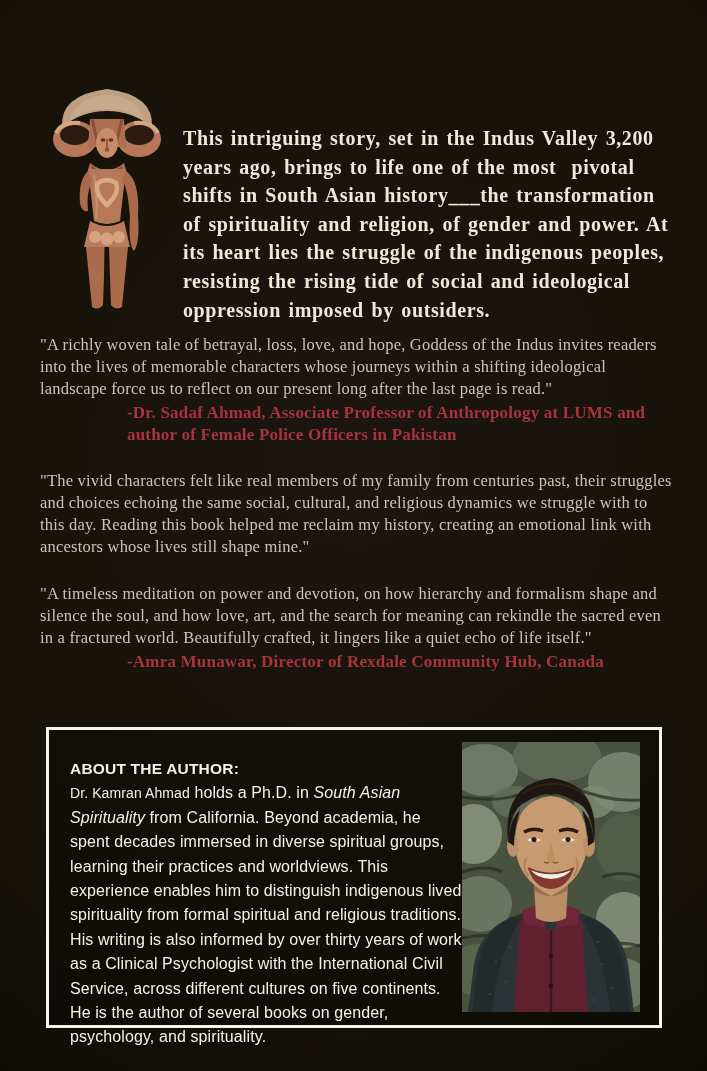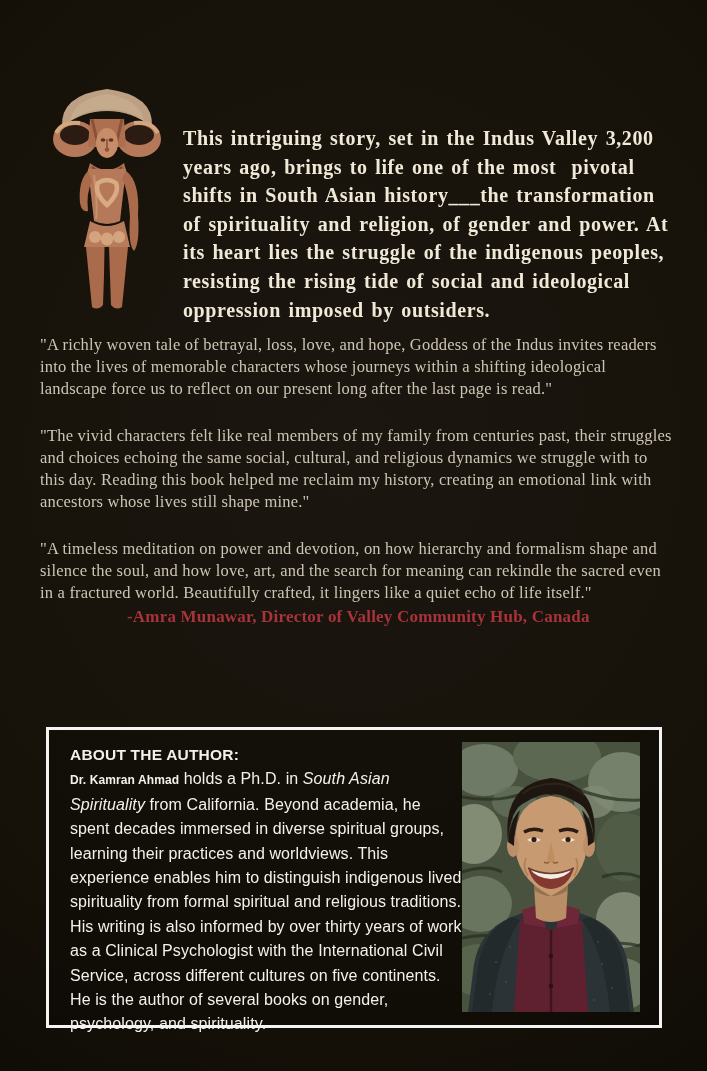--- a/index.html
+++ b/index.html
@@ -70,35 +70,35 @@
   }
 
   
   .about-box {
     position:absolute; left:46px; top:727px;
     width:616px; height:301px;
     border:3px solid #f4f4f2;
     background:rgba(4,3,2,0.25);
   }
   .about-text {
-    position:absolute; left:21px; top:13px;
+    position:absolute; left:21px; top:27px;
     width:394px;
     font-family:"Liberation Sans", sans-serif;
     color:#f4f1ec;
     font-size:16px;
     line-height:24.4px;
     letter-spacing:0.1px;
   }
   .about-heading {
     font-weight:bold;
     font-size:15.5px;
     letter-spacing:0.2px;
     display:block;
   }
-  .about-name { font-weight:bold; font-size:12px; }
+  .about-name { font-weight:normal; font-size:14px; }
   .about-italic { font-style:italic; }
 
   .author-photo-wrap {
     position:absolute; right:19px; top:12px;
     width:178px; height:270px;
     overflow:hidden;
   }
   .author-photo-wrap svg { width:100%; height:100%; display:block; }
 </style>
 </head>
@@ -149,27 +149,28 @@
       <path d="M44,90 Q48,120 46,134" stroke="#d8ab82" stroke-width="2" fill="none" opacity="0.5"></path>
     </svg>
   </div>
 
 
   <div class="blurb">This intriguing story, set in the Indus Valley 3,200 years ago, brings to life one of the most  pivotal shifts in South Asian history___the transformation of spirituality and religion, of gender and power. At its heart lies the struggle of the indigenous peoples, resisting the rising tide of social and ideological oppression imposed by outsiders.</div>
 
   <div class="reviews">
     <div class="review">
       <div class="review-quote">"A richly woven tale of betrayal, loss, love, and hope, Goddess of the Indus invites readers into the lives of memorable characters whose journeys within a shifting ideological landscape force us to reflect on our present long after the last page is read."</div>
+      <div class="review-attribution">-Dr. Sadaf Ahmad, Associate Professor of Anthropology at LUMS and author of Female Police Officers in Pakistan</div>
     </div>
     <div class="review">
       <div class="review-quote">"The vivid characters felt like real members of my family from centuries past, their struggles and choices echoing the same social, cultural, and religious dynamics we struggle with to this day. Reading this book helped me reclaim my history, creating an emotional link with ancestors whose lives still shape mine."</div>
     </div>
     <div class="review">
       <div class="review-quote">"A timeless meditation on power and devotion, on how hierarchy and formalism shape and silence the soul, and how love, art, and the search for meaning can rekindle the sacred even in a fractured world. Beautifully crafted, it lingers like a quiet echo of life itself."</div>
-      <div class="review-attribution">-Amra Munawar, Director of Valley Community Hub, Canada</div>
+      <div class="review-attribution">-Amra Munawar, Director of Rexdale Community Hub, Canada</div>
     </div>
   </div>
 
   <div class="about-box">
     <div class="about-text">
       <span class="about-heading">ABOUT THE AUTHOR:</span><span class="about-name">Dr. Kamran Ahmad</span><span> holds a Ph.D. in </span><span class="about-italic">South Asian Spirituality</span><span> from California. Beyond academia, he spent decades immersed in diverse spiritual groups, learning their practices and worldviews. This experience enables him to distinguish indigenous lived spirituality from formal spiritual and religious traditions. His writing is also informed by over thirty years of work as a Clinical Psychologist with the International Civil Service, across different cultures on five continents. He is the author of several books on gender, psychology, and spirituality.</span>
     </div>
 
     <div class="author-photo-wrap">
       <svg viewBox="0 0 178 270">

